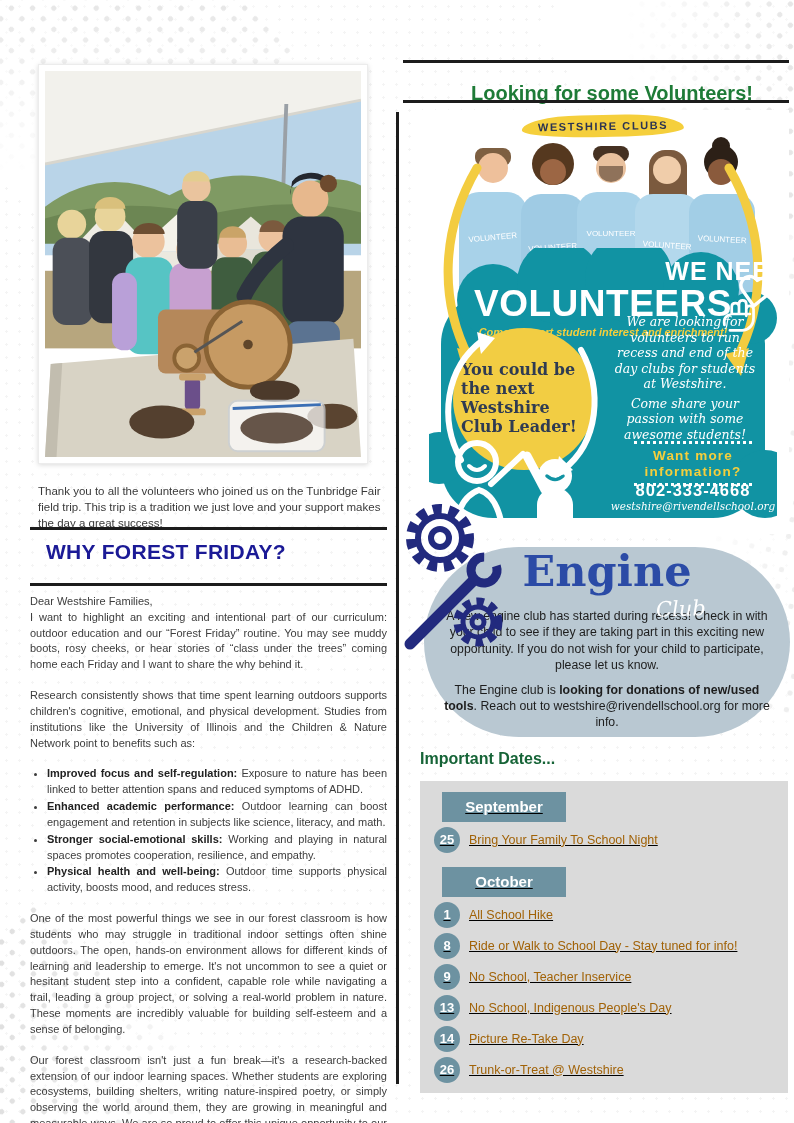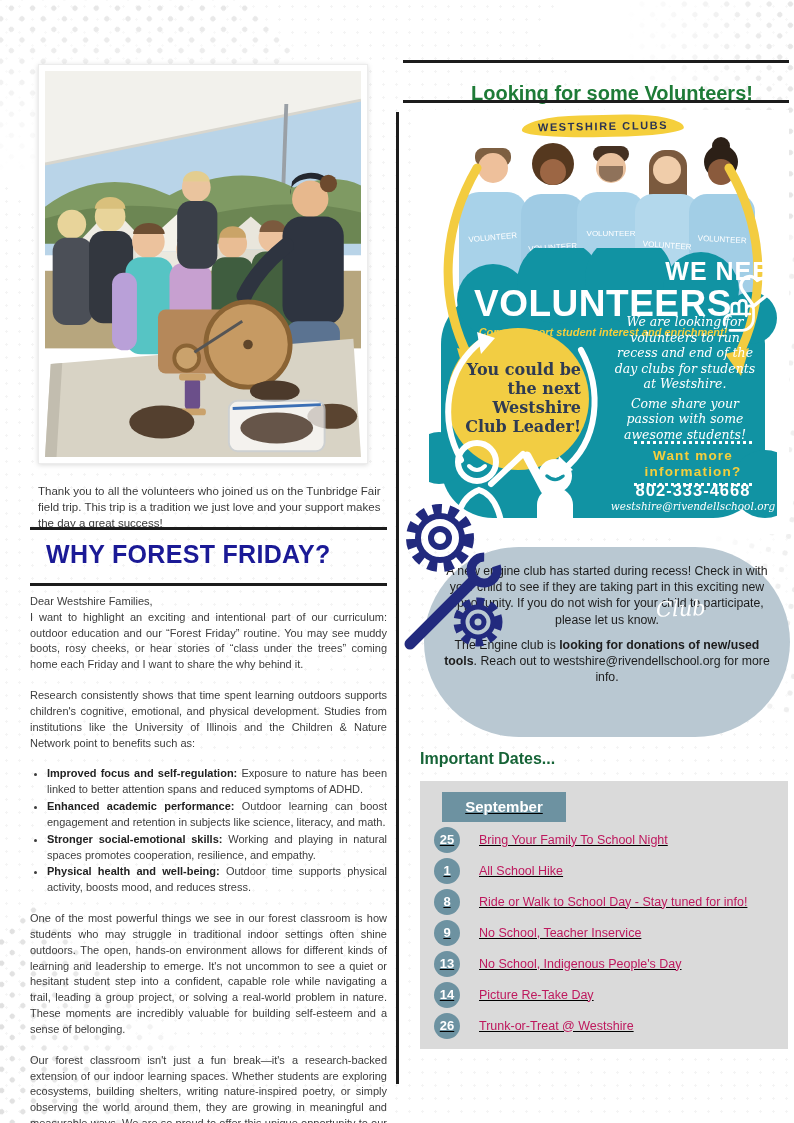--- a/index.html
+++ b/index.html
@@ -20,21 +20,21 @@
   .patch.r{left:690px;top:240px;width:220px;height:480px;background-size:17px 17px;transform:rotate(12deg);}
   .patch.r::after{background:linear-gradient(260deg,transparent 20%,#fff 80%);}
 
   .rule{position:absolute;height:3px;background:#1c1c1c;z-index:2;}
   
   .photo-frame{position:absolute;left:38px;top:64px;width:316px;height:386px;background:#fff;
                border:1px solid #ececec;padding:6px;box-shadow:0 1px 5px rgba(0,0,0,.15);z-index:2;}
   .photo-frame svg{display:block;width:100%;height:100%;}
   .caption{position:absolute;left:38px;top:472px;width:348px;font-size:11.5px;line-height:1.38;
            color:#3a3a3a;z-index:2;margin-top:12px;}
-  .why-title{position:absolute;left:46px;top:540px;font-size:25px;font-weight:800;color:#1b1a96;
+  .why-title{position:absolute;left:46px;top:540px;font-size:21px;font-weight:800;color:#1b1a96;
              letter-spacing:.3px;z-index:2;margin:0;}
   .letter{position:absolute;left:30px;top:594px;width:357px;font-size:11px;line-height:1.44;
           color:#3c3c3c;text-align:justify;z-index:2;}
   .letter p{margin:0 0 15px 0;}
   .letter ul{margin:0 0 15px 0;padding-left:17px;}
   .letter li{margin:0 0 1px 0;text-align:justify;}
   .letter strong{color:#222;}
 
   
   .r-title{position:absolute;left:403px;top:66px;width:386px;margin:16px;text-align:center;
@@ -47,23 +47,23 @@
          padding:5px 16px;border-radius:45% 45% 55% 55% / 80% 80% 45% 45%;white-space:nowrap;}
   .people-svg{position:absolute;left:28px;top:22px;width:314px;height:212px;z-index:1;}
   .cloud-svg{position:absolute;left:12px;top:138px;width:348px;height:290px;z-index:2;}
   .arrows-svg{position:absolute;inset:0;width:100%;height:100%;z-index:3;pointer-events:none;}
   .we-need{position:absolute;top:147px;left:0;width:100%;text-align:right;color:#fff;
            font-size:25px;font-weight:800;letter-spacing:1px;z-index:4;margin:0;}
   .vol-word{position:absolute;top:173px;left:0;width:100%;text-align:center;color:#fff;
             font-size:37px;font-weight:800;letter-spacing:.5px;z-index:4;margin:0;}
   .flyer-sub{position:absolute;top:216px;left:0;width:100%;text-align:center;color:#f5cf3c;
              font-size:11px;font-weight:700;font-style:italic;z-index:4;}
-  .yellow-circle{position:absolute;left:30px;top:218px;width:142px;height:142px;border-radius:50%;
+  .yellow-circle{position:absolute;left:36px;top:218px;width:142px;height:142px;border-radius:50%;
                  background:#f2cd43;display:flex;align-items:center;justify-content:center;
-                 text-align:right;color:#2f3b52;font-family:"DejaVu Serif",serif;font-weight:700;
+                 text-align:left;color:#2f3b52;font-family:"DejaVu Serif",serif;font-weight:700;
                  font-size:16px;line-height:1.18;padding:8px;box-sizing:border-box;z-index:4;}
   .circle-arrows{position:absolute;left:14px;top:200px;width:180px;height:185px;z-index:5;}
   .side-text{position:absolute;left:196px;top:204px;width:160px;text-align:center;color:#fff;
              font-style:italic;font-family:"DejaVu Serif",serif;font-size:12.5px;line-height:1.24;z-index:4;}
   .side-text p{margin:0 16px 4px 0;}
   .want-more{position:absolute;left:196px;top:331px;width:160px;text-align:center;z-index:4;}
   .dotline{border-top:3px dotted #fff;width:118px;margin:0 auto 4px auto;}
   .dotline.b{margin-top:4px;}
   .want-label{color:#f5cf3c;font-weight:800;font-size:13.5px;letter-spacing:1.2px;line-height:1.15;}
   .contact{position:absolute;left:176px;top:370px;width:200px;text-align:center;color:#fff;z-index:4;}
@@ -84,24 +84,24 @@
   .engine-blob p{margin:14px 0 0 0;font-size:12.3px;line-height:1.32;color:#1d1d1d;}
   .engine-blob p.p2{margin-top:9px;}
 
   .dates-title{position:absolute;left:420px;top:750px;margin:0;font-size:16px;font-weight:800;
                color:#166437;z-index:2;}
   .dates-panel{position:absolute;left:420px;top:781px;width:368px;background:#dadada;z-index:2;
                padding:11px 0 10px 0;box-sizing:border-box;text-decoration:underline;}
   .month-chip{margin:14px 0 0 22px;width:124px;height:30px;line-height:30px;background:#6d92a1;
               color:#fff;font-weight:700;font-size:15px;text-align:center;}
   .month-chip:first-child{margin-top:0;}
-  .event-row{display:flex;align-items:center;gap:19px;margin:4px 0 0 14px;min-height:27px;}
+  .event-row{display:flex;align-items:center;gap:9px;margin:4px 0 0 14px;min-height:27px;}
   .day-circle{flex:0 0 26px;width:26px;height:26px;border-radius:50%;background:#6d92a1;color:#fff;
               font-weight:700;font-size:13px;display:flex;align-items:center;justify-content:center;}
-  .event-label{font-size:12.5px;color:#be185d;text-align:right;}
+  .event-label{font-size:12.5px;color:#a16207;text-align:right;}
 </style>
 </head>
 <body>
 
 <div class="page">
   <div class="dotlayer"></div>
   <div class="patch tl"></div>
   <div class="patch tr"></div>
   <div class="patch bl"></div>
   <div class="patch r"></div>
@@ -308,32 +308,34 @@
       <circle cx="44" cy="46" r="9" stroke-width="6"></circle>
       <path d="M14 152 L76 90" stroke-width="11" stroke-linecap="round"></path>
       <circle cx="88" cy="78" r="13" stroke-width="9" stroke-dasharray="52 16" transform="rotate(40 88 78)"></circle>
       <circle cx="82" cy="130" r="19" stroke-width="11" stroke-dasharray="7 5.5"></circle>
       <circle cx="82" cy="130" r="15" stroke-width="5"></circle>
       <circle cx="82" cy="130" r="6" stroke-width="5"></circle>
     </g>
   </svg>
 
   <div class="engine-blob">
+    <h2 class="engine-title">Engine</h2>
     <div class="engine-club">Club</div>
     <p>A new engine club has started during recess! Check in with your child to see if they are taking part in this exciting new opportunity. If you do not wish for your child to participate, please let us know.</p>
     <p class="p2"><span>The Engine club is </span><strong>looking for donations of new/used tools</strong><span>. Reach out to westshire@rivendellschool.org for more info.</span></p>
   </div>
 
   <h3 class="dates-title">Important Dates...</h3>
   <div class="dates-panel">
       <div class="month-chip">September</div>
       <div class="event-row">
         <span class="day-circle">25</span>
         <span class="event-label">Bring Your Family To School Night</span>
       </div>
+      <div class="month-chip">October</div>
       <div class="event-row">
         <span class="day-circle">1</span>
         <span class="event-label">All School Hike</span>
       </div>
       <div class="event-row">
         <span class="day-circle">8</span>
         <span class="event-label">Ride or Walk to School Day - Stay tuned for info!</span>
       </div>
       <div class="event-row">
         <span class="day-circle">9</span>

